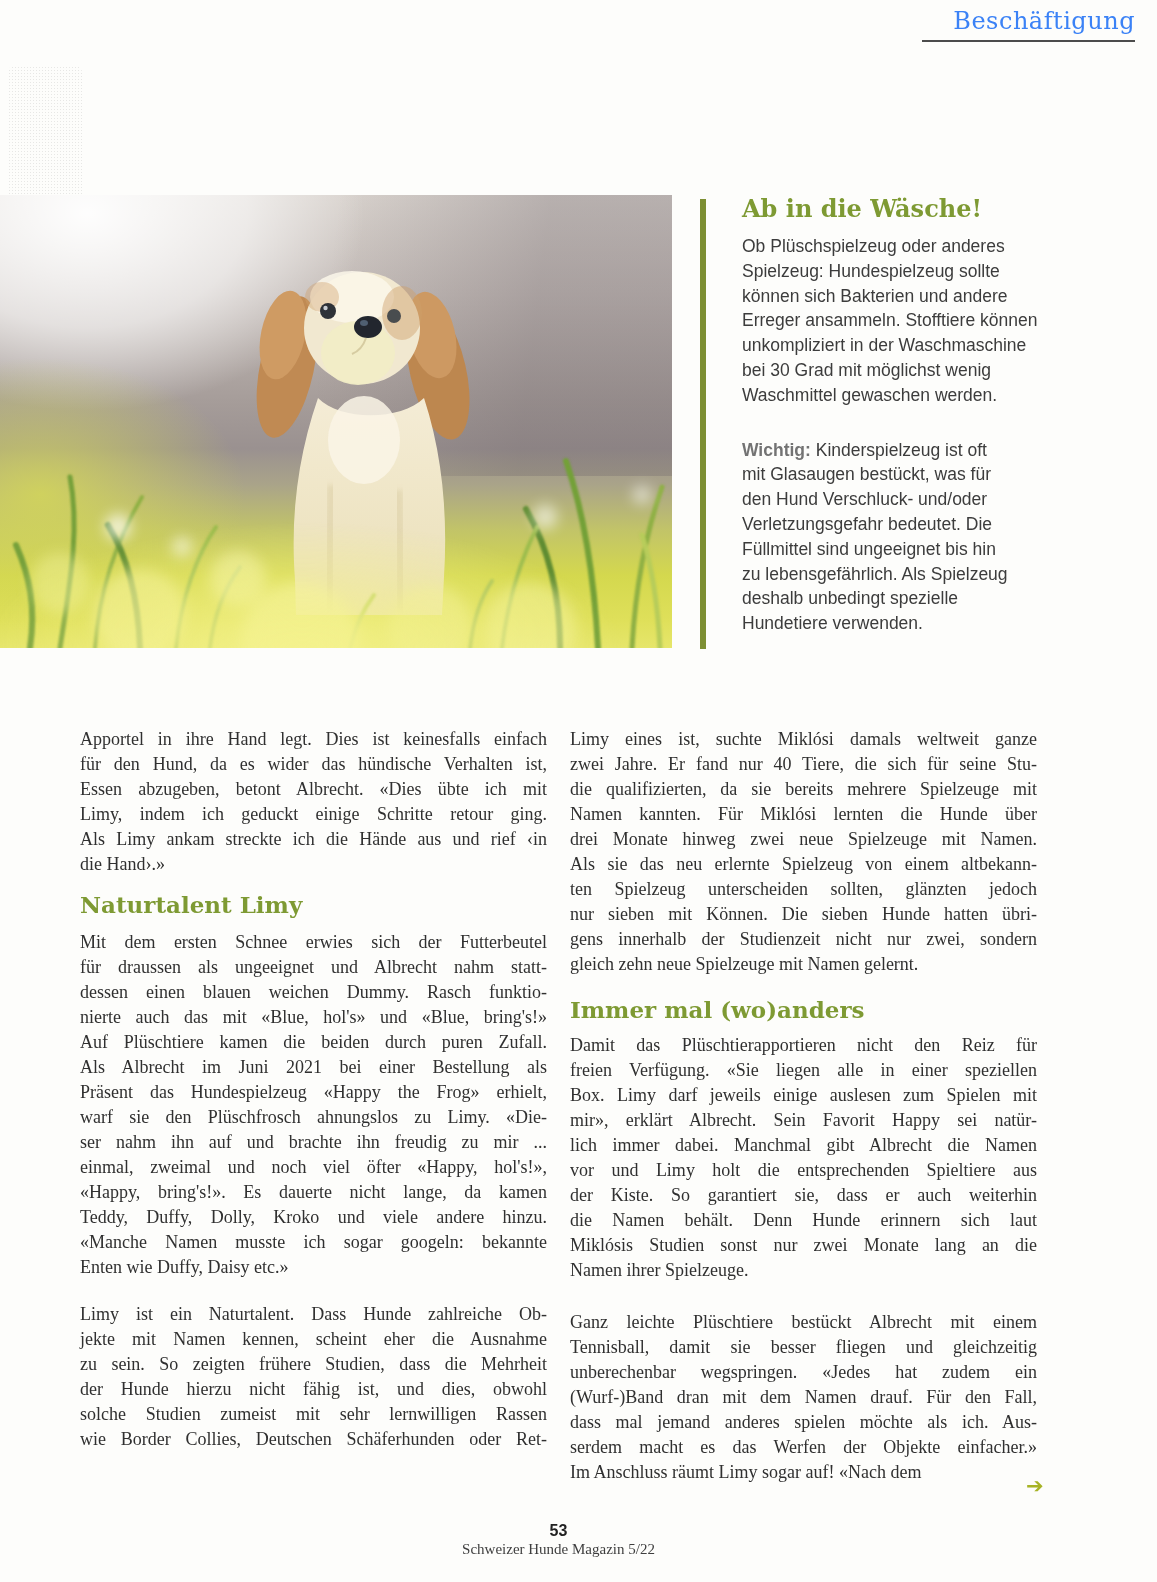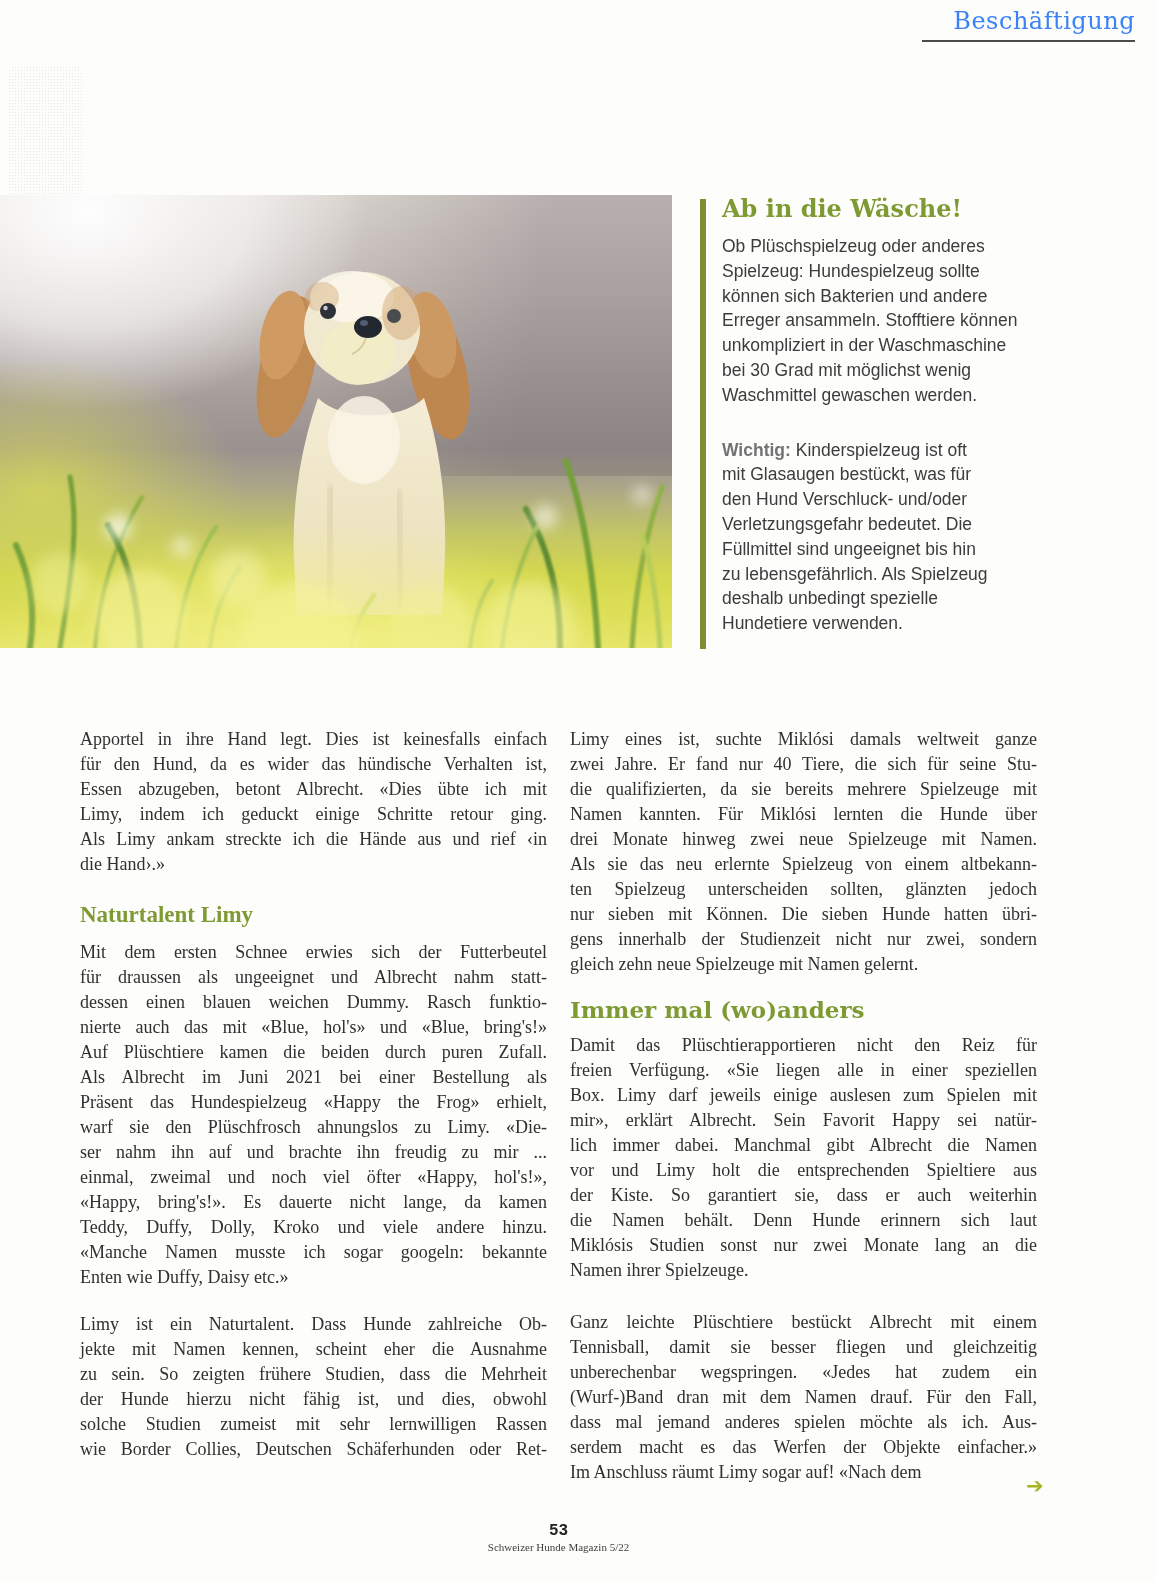--- a/index.html
+++ b/index.html
@@ -43,21 +43,21 @@
   }
   .ph-grass-left { position:absolute; inset:0;
     background:radial-gradient(ellipse 330px 220px at 6% 66%, rgba(213,216,88,.85), rgba(213,216,88,0) 62%);
   }
   .ph-bottom-glow { position:absolute; inset:0;
     background:radial-gradient(ellipse 460px 180px at 45% 100%, rgba(244,242,140,.9), rgba(244,242,140,0) 70%);
   }
   .photo svg { position:absolute; inset:0; }
 
   
-  .infobox { position:absolute; left:700px; top:196px; width:330px; }
+  .infobox { position:absolute; left:700px; top:196px; width:330px;padding-left:20px; }
   .infobox-bar { position:absolute; left:0; top:3px; width:6px; height:450px; background:#7d8f33; }
   .infobox-content { margin-left:22px; }
   .infobox-title {
     font-family:"DejaVu Serif", serif; font-weight:700; font-size:24px; line-height:26px;
     color:#7e9a33; margin:0 0 12px 0;
   }
   .infobox-text { font-family:"Liberation Sans", sans-serif; font-size:17.5px;
     line-height:24.8px; color:#3c3c3c; }
   .infobox .note { margin-top:30px; }
   .note-label { font-weight:700; color:#737373; }
@@ -67,35 +67,35 @@
     font-size:18px; line-height:25px; color:#303030; }
   .col-left  { left:80px; }
   .col-right { left:570px; }
   .jline { text-align:justify; text-align-last:justify; white-space:normal; }
   .jline.pl { text-align-last:left; }
   .infobox .jline { text-align:left; text-align-last:left; }
   .article-heading {
     font-family:"DejaVu Serif", serif; font-weight:700; font-size:23px; line-height:24px;
     color:#7e9a33; margin:0;
   }
-  .hd-left  { margin-top:26px; margin-bottom:13px;font-family:Liberation Serif, serif; }
+  .hd-left  { margin-top:16px; margin-bottom:13px; }
   .hd-right { margin-top:21px; margin-bottom:11px; }
   .para-gap-left  { margin-top:22px; }
   .para-gap-right-1 { margin-top:27px; }
 
   
   .continuation-arrow {
     position:absolute; left:1026px; top:1474px;
     font-family:"DejaVu Sans", sans-serif; font-size:21px; color:#a7b325;
   }
 
   
   .footer { position:absolute; left:80px; top:1522px; width:957px; text-align:center; }
-  .page-number { font-family:Liberation Mono, monospace; font-weight:700; font-size:16px; color:#222; }
-  .magazine-credit { font-family:"Liberation Serif", serif; font-size:11px; color:#3e3e3e; margin-top:1px; }
+  .page-number { font-family:Liberation Sans, sans-serif; font-weight:700; font-size:16px; color:#222; }
+  .magazine-credit { font-family:"Liberation Serif", serif; font-size:15px; color:#3e3e3e; margin-top:1px; }
 </style>
 </head>
 <body>
 
 <div class="page">
 
   <div class="section-header">Beschäftigung</div>
   <div class="section-rule"></div>
 
   <div class="scan-noise"></div>

